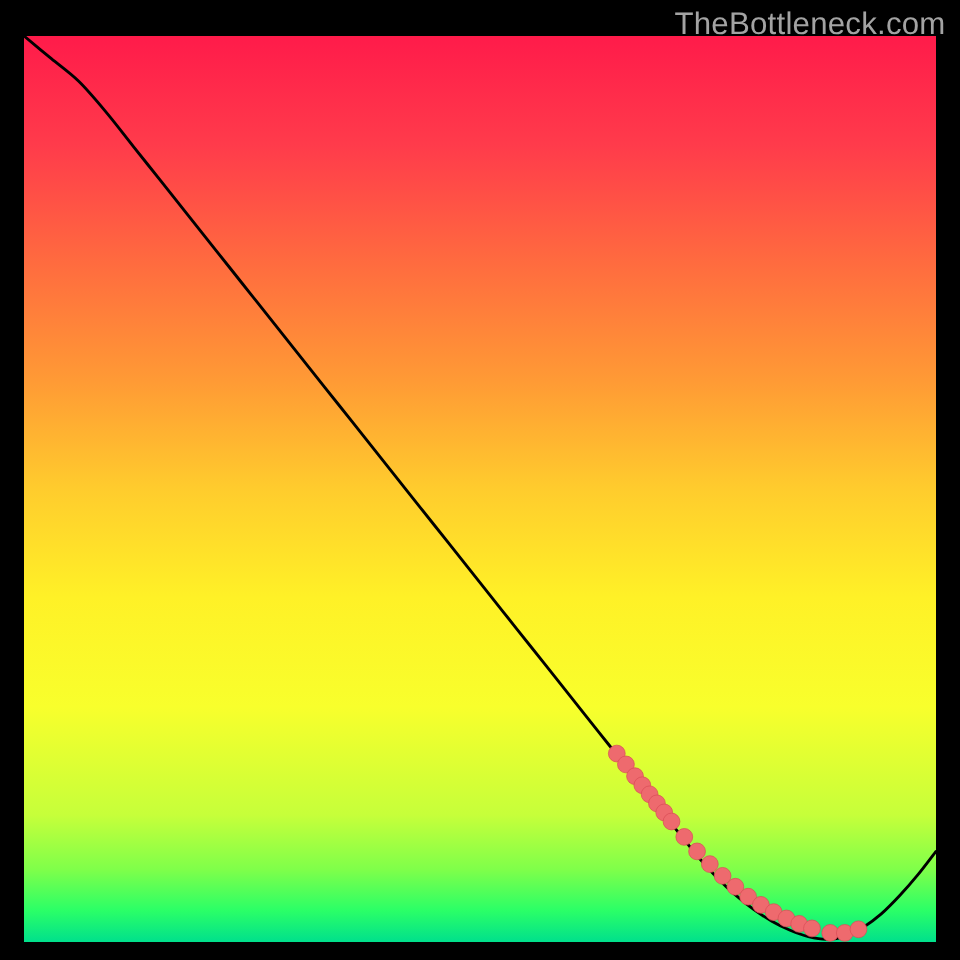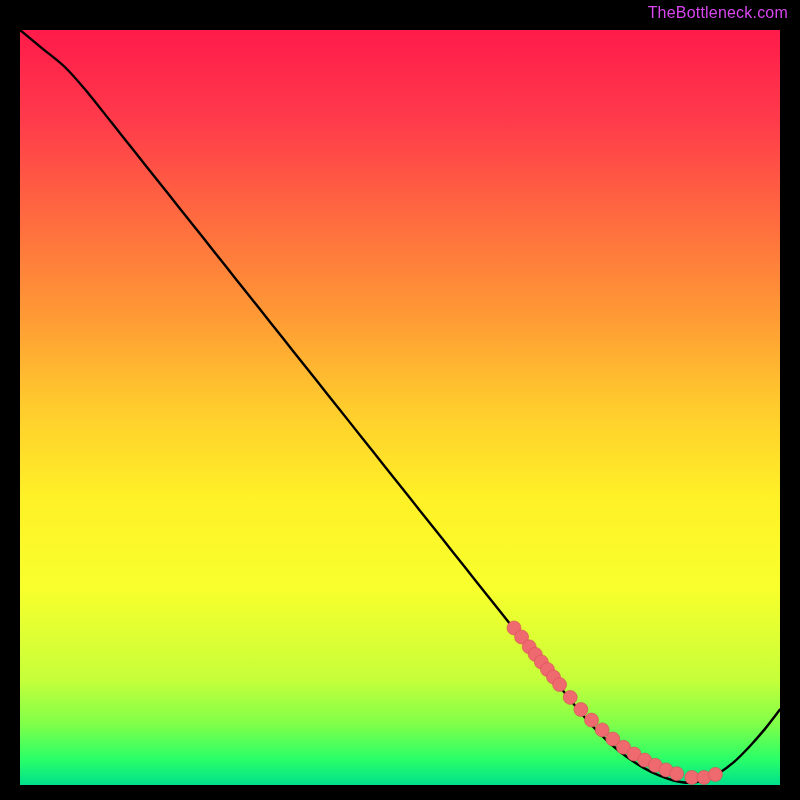--- a/index.html
+++ b/index.html
@@ -14,22 +14,22 @@
   .frame {
     position: absolute;
     left: 0; top: 0;
     width: 800px; height: 800px;
     background: #000;
   }
   .watermark {
     position: absolute;
     top: 4px;
     right: 12px;
-    color: #d946ef;
-    font-size: 16px;
+    color: #a3a3a3;
+    font-size: 26px;
     font-weight: 500;
     letter-spacing: 0.2px;
     text-align: right;
   }
   .plot {
     position: absolute;
     left: 20px;
     top: 30px;
     width: 760px;
     height: 755px;

